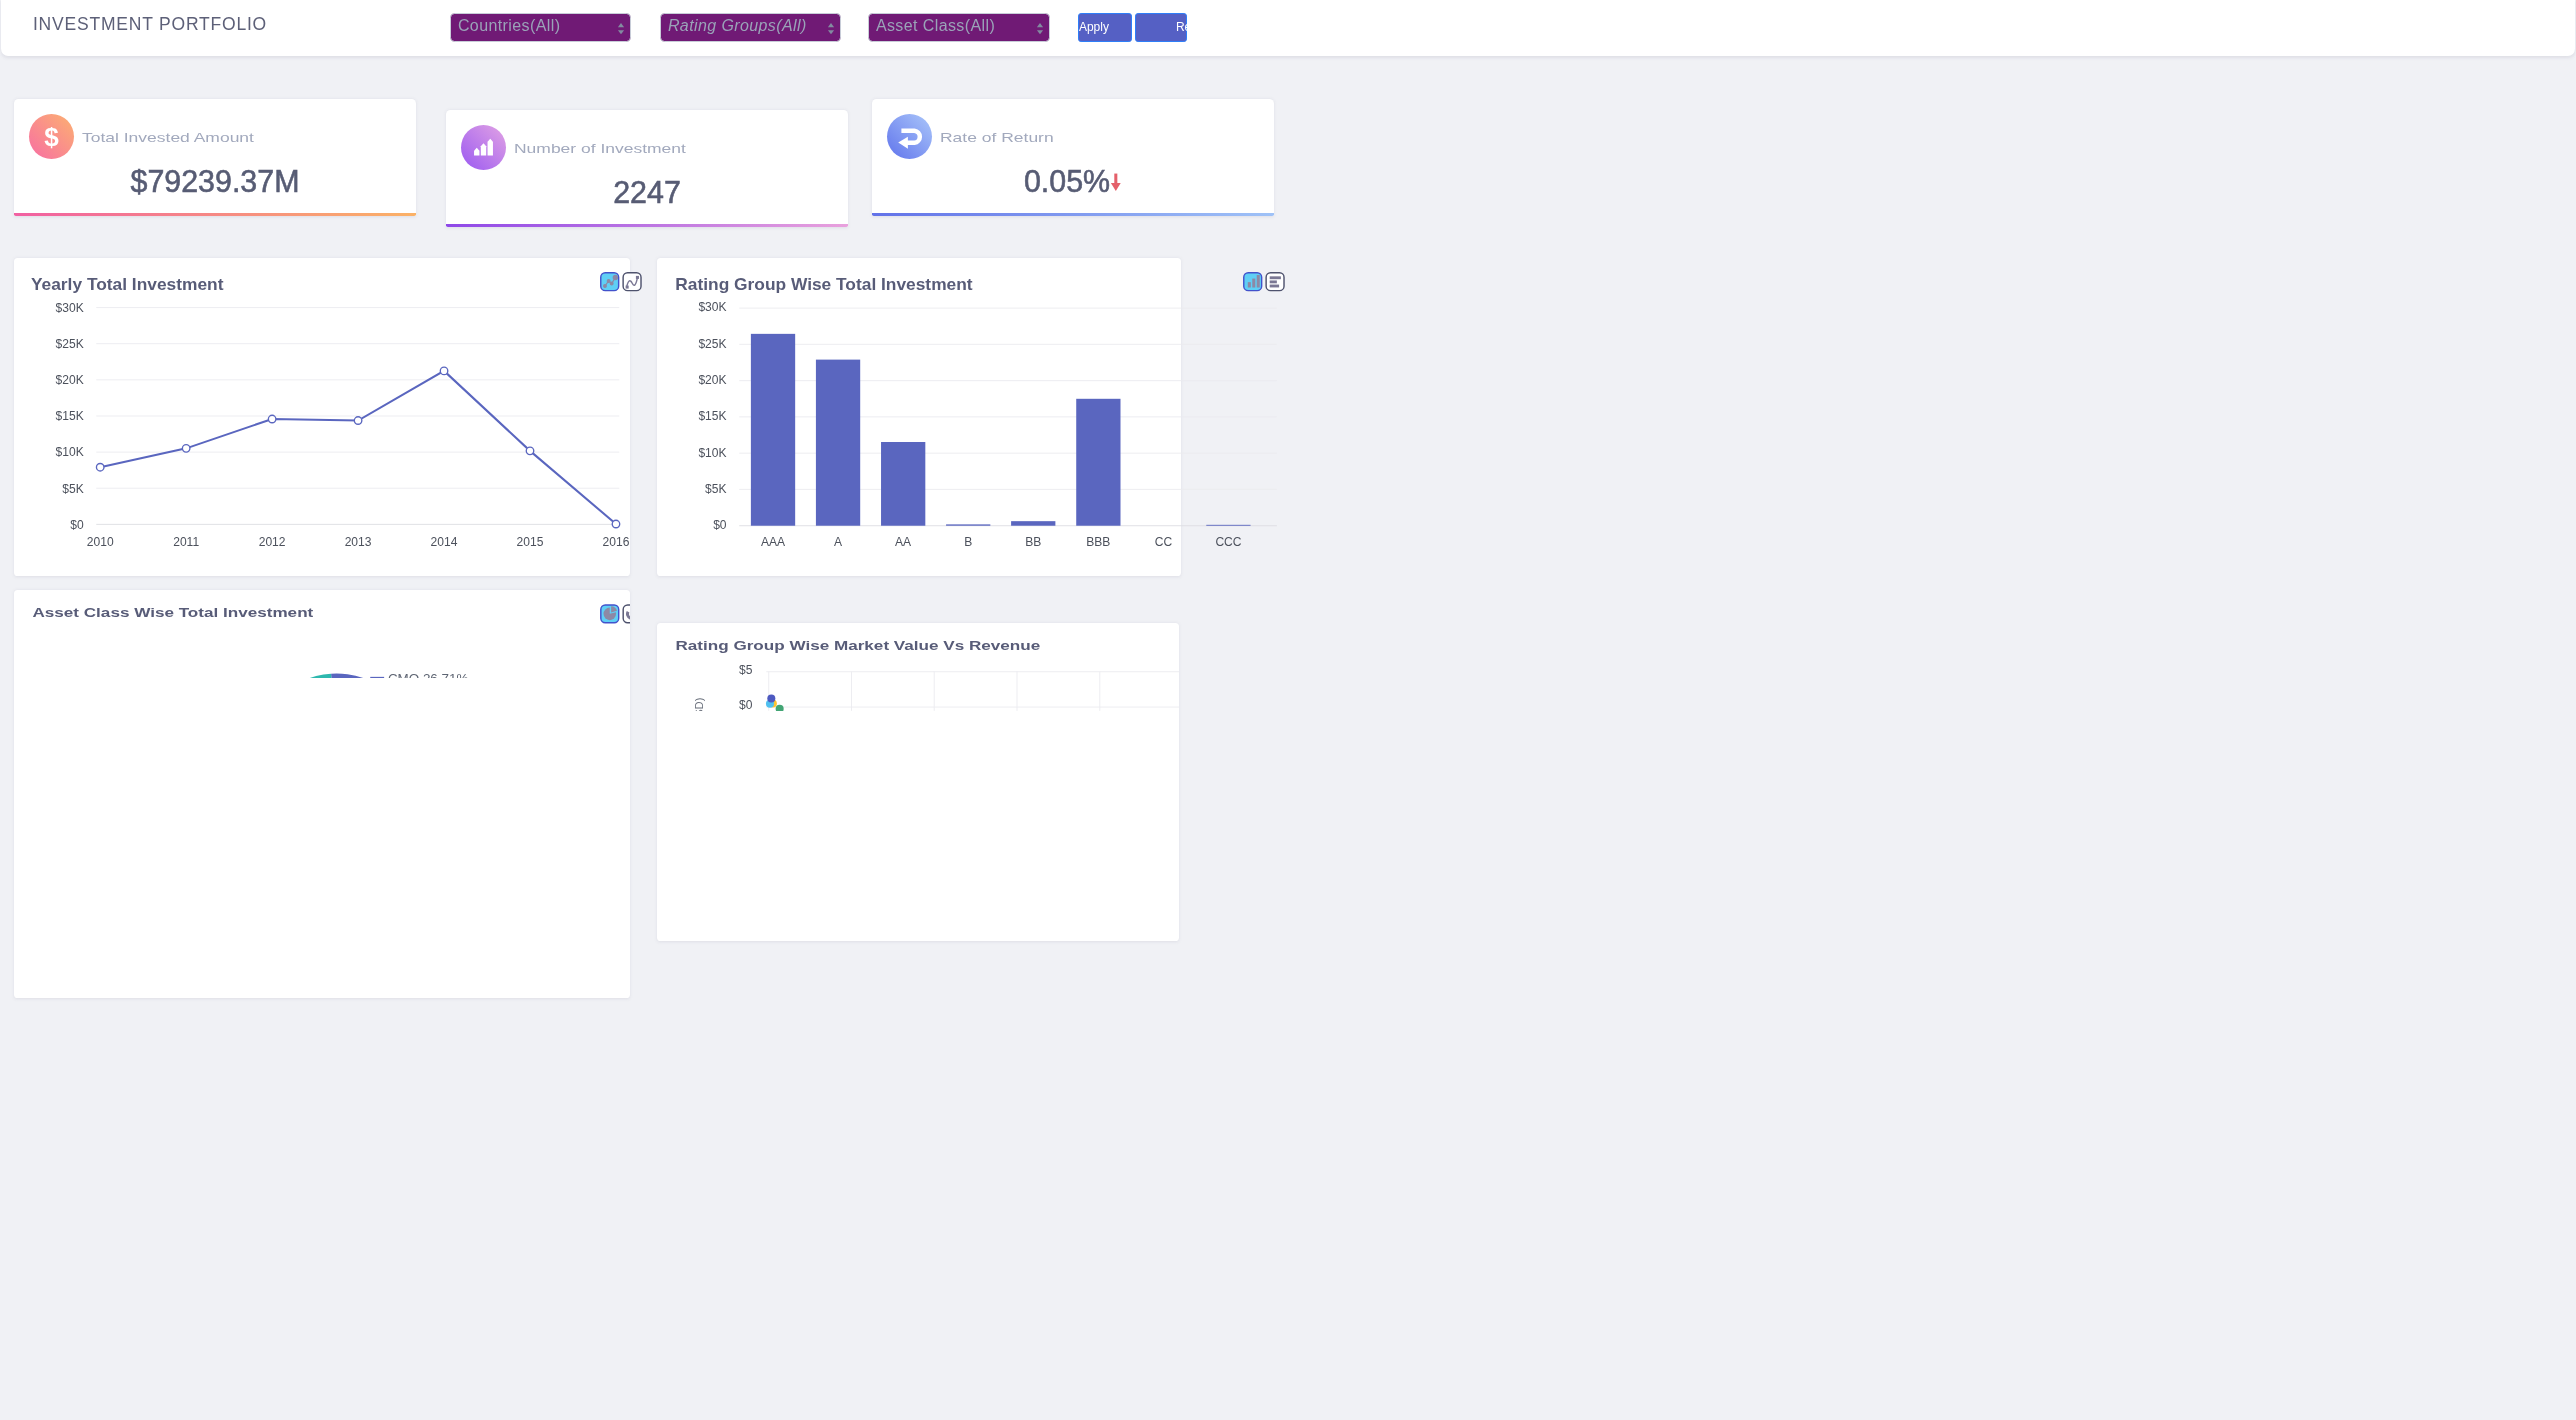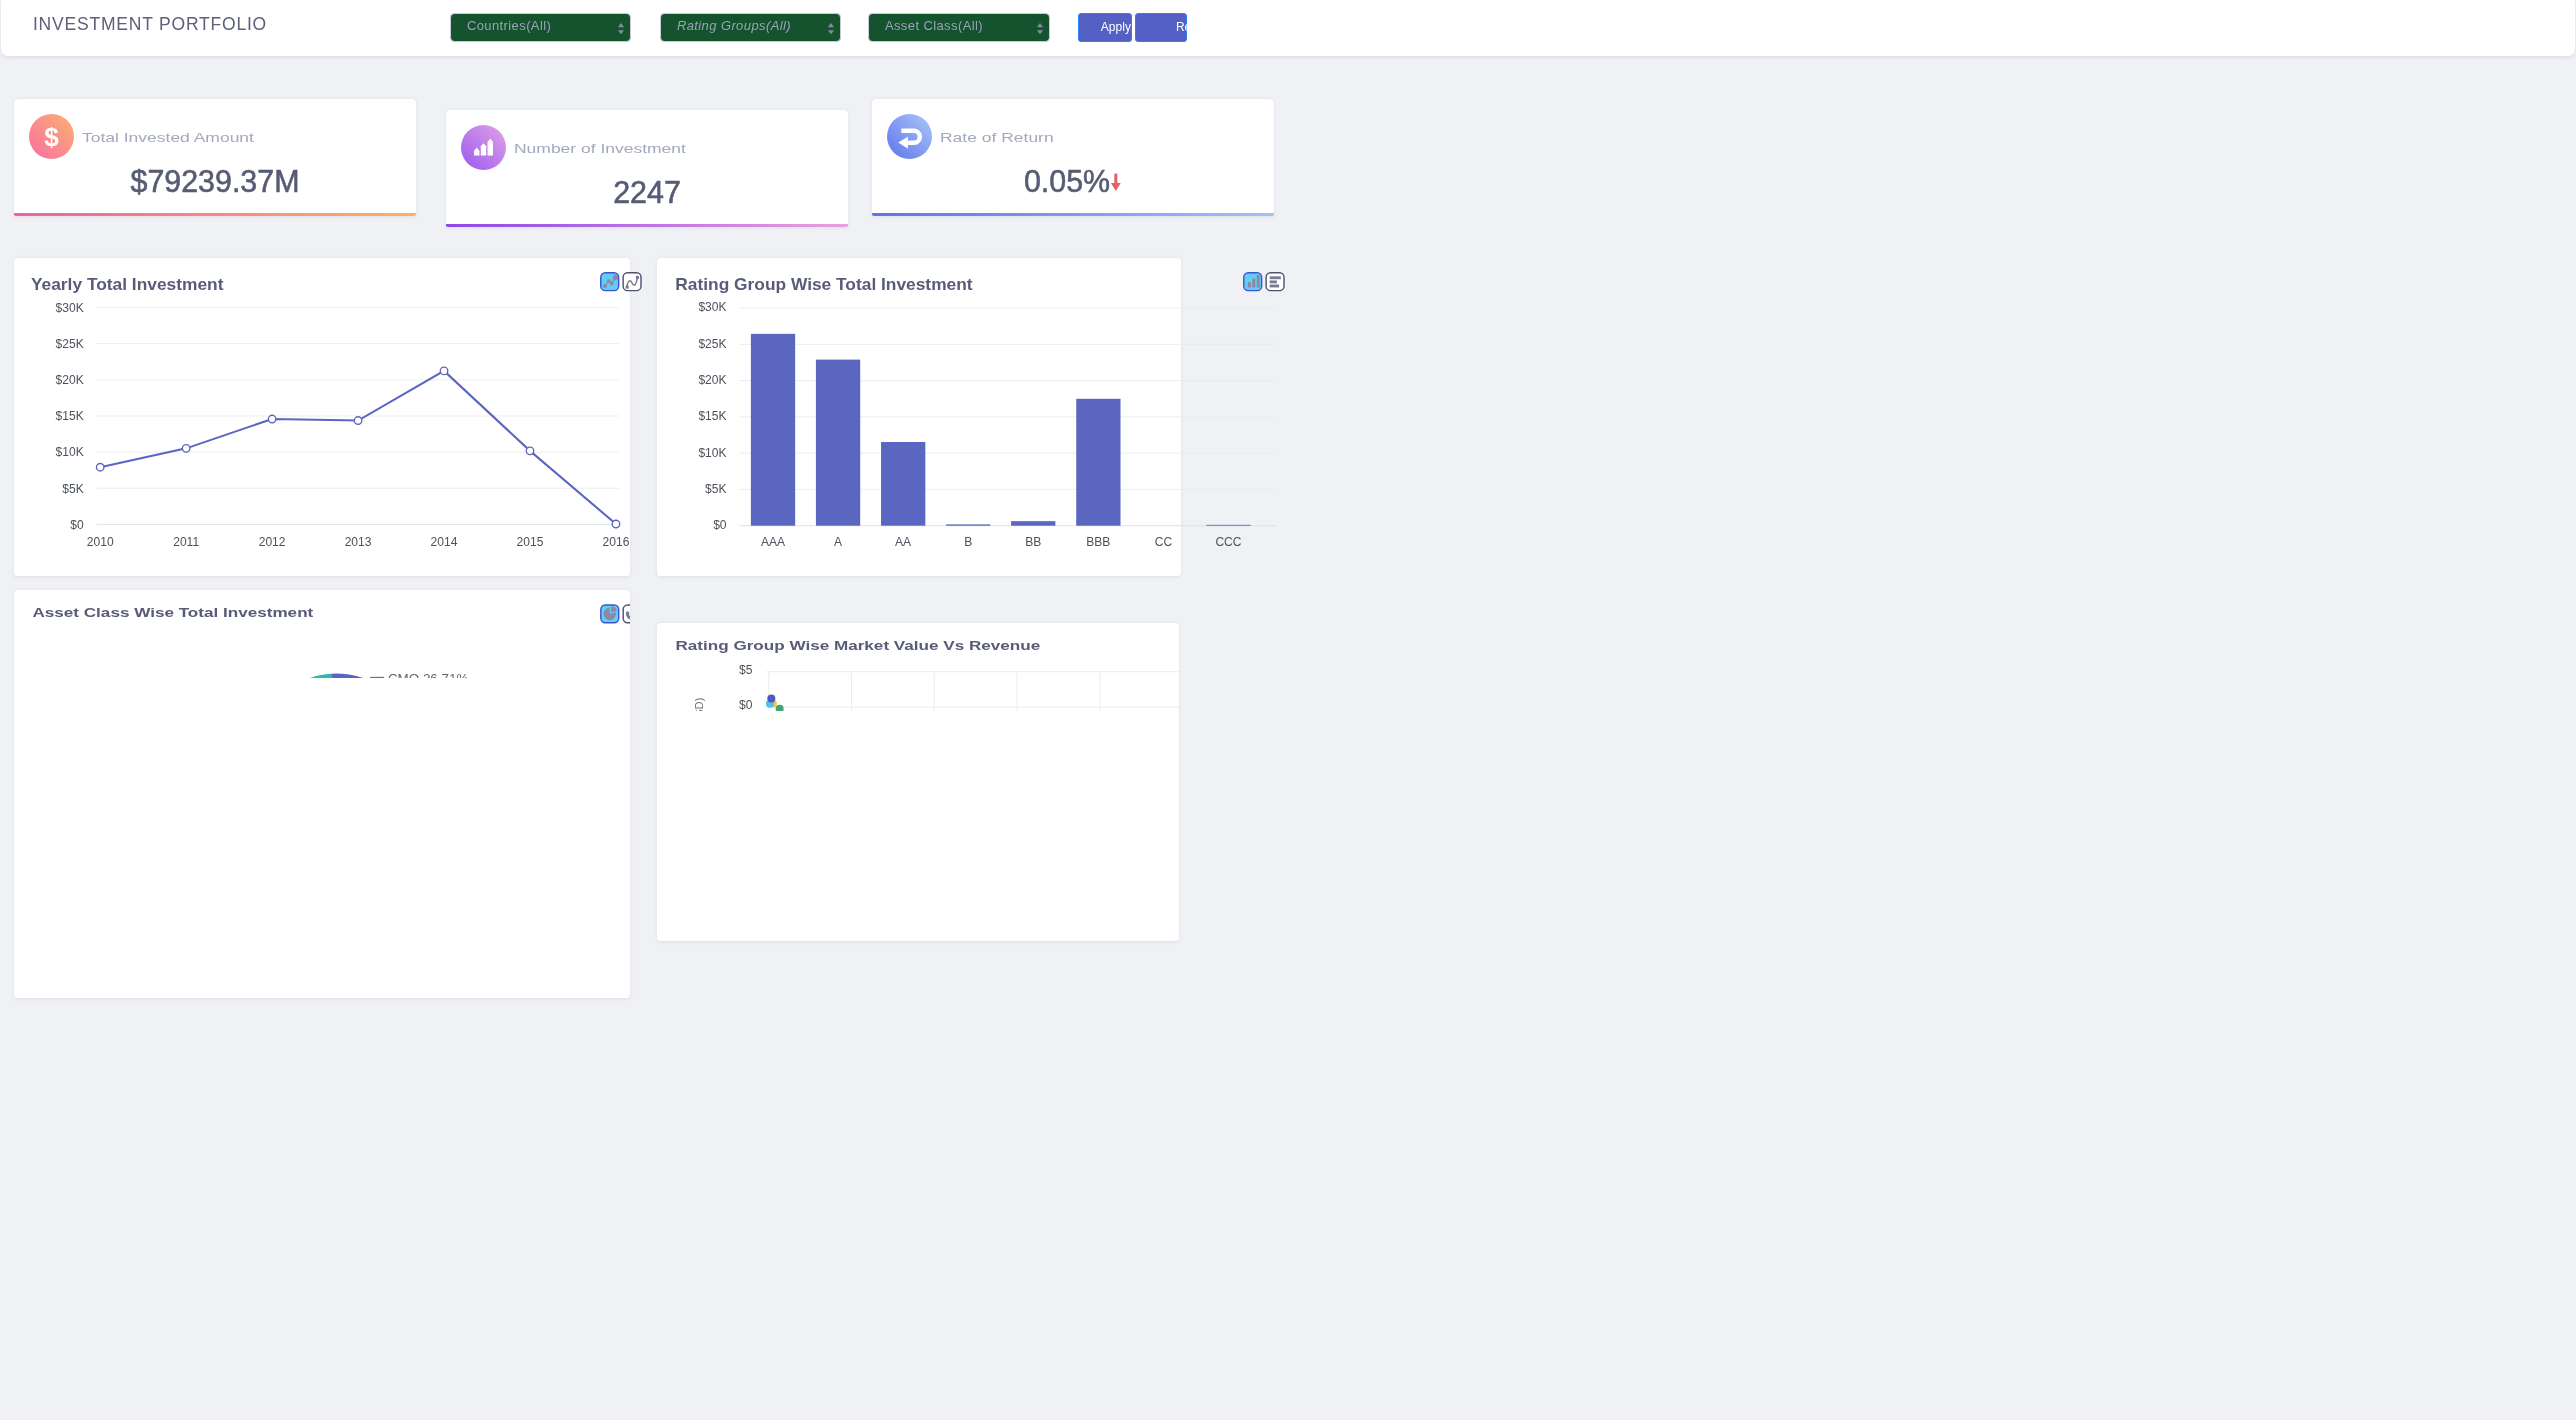--- a/index.html
+++ b/index.html
@@ -3,23 +3,23 @@
 <meta charset="utf-8">
 <style>
 * { margin:0; padding:0; box-sizing:border-box; }
 html,body { width:1288px; height:710px; overflow:hidden; background:#f0f1f5; font-family:"Liberation Sans", sans-serif; }
 .abs { position:absolute; }
 .card { position:absolute; background:#fff; border-radius:3.6px; box-shadow:0 0.9px 3.6px rgba(70,70,110,0.10);padding-left:16px; }
 
 
 #header { position:absolute; left:0.9px; right:0.9px; top:0; height:56px; background:#fff; border-radius:0 0 7.2px 7.2px; box-shadow:0 1.8px 3.6px rgba(70,70,110,0.10); }
 #header h1 { position:absolute; left:32px; top:16.3px; font-size:17.5px; line-height:17.5px; font-weight:400; color:#5d6078; letter-spacing:0.8px; }
-.dd { position:absolute; top:12.5px; height:29.5px; border:0.9px solid #c8cdd8; border-radius:4.5px; background:#14532d; color:#9aa3b8; font-size:13px; letter-spacing:0.4px; line-height:24.6px; padding-top:0.9px; padding-left:16px; }
+.dd { position:absolute; top:12.5px; height:29.5px; border:0.9px solid #c8cdd8; border-radius:4.5px; background:#701a75; color:#9aa3b8; font-size:16px; letter-spacing:0.4px; line-height:24.6px; padding-top:0.9px; padding-left:7px; }
 .dd svg { position:absolute; right:4.5px; top:8px; }
-.btn { position:absolute; top:12.5px; height:29px; background:#5560c4; border:1.3px solid #2e7ef8; border-radius:3.1px; color:#fff; font-size:12px; text-align:right; line-height:26px; }
+.btn { position:absolute; top:12.5px; height:29px; background:#5560c4; border:1.3px solid #2e7ef8; border-radius:3.1px; color:#fff; font-size:12px; text-align:left; line-height:26px; }
 
 
 .kpi { position:absolute; top:99px; width:402px; height:117px; background:#fff; border-radius:4.5px 4.5px 1.8px 1.8px; box-shadow:0 0.9px 3.6px rgba(70,70,110,0.10); }
 .kpi .bar { position:absolute; left:0; right:0; bottom:0; height:2.7px; border-radius:0 0 1.8px 1.8px; }
 .kpi .circ { position:absolute; left:14.6px; top:14.5px; width:45px; height:45px; border-radius:50%; }
 .kpi .t { position:absolute; left:68px; top:32px; font-size:13.4px; line-height:13.4px; color:#a2a9bd; transform:scaleX(1.305); transform-origin:0 0; white-space:nowrap; }
 .kpi .v { position:absolute; left:0; right:0; top:66px; text-align:center; font-size:32px; line-height:32px; font-weight:400; -webkit-text-stroke:0.6px #575c74; color:#575c74; transform:scaleX(0.95); }
 </style>
 </head>
 <body>

